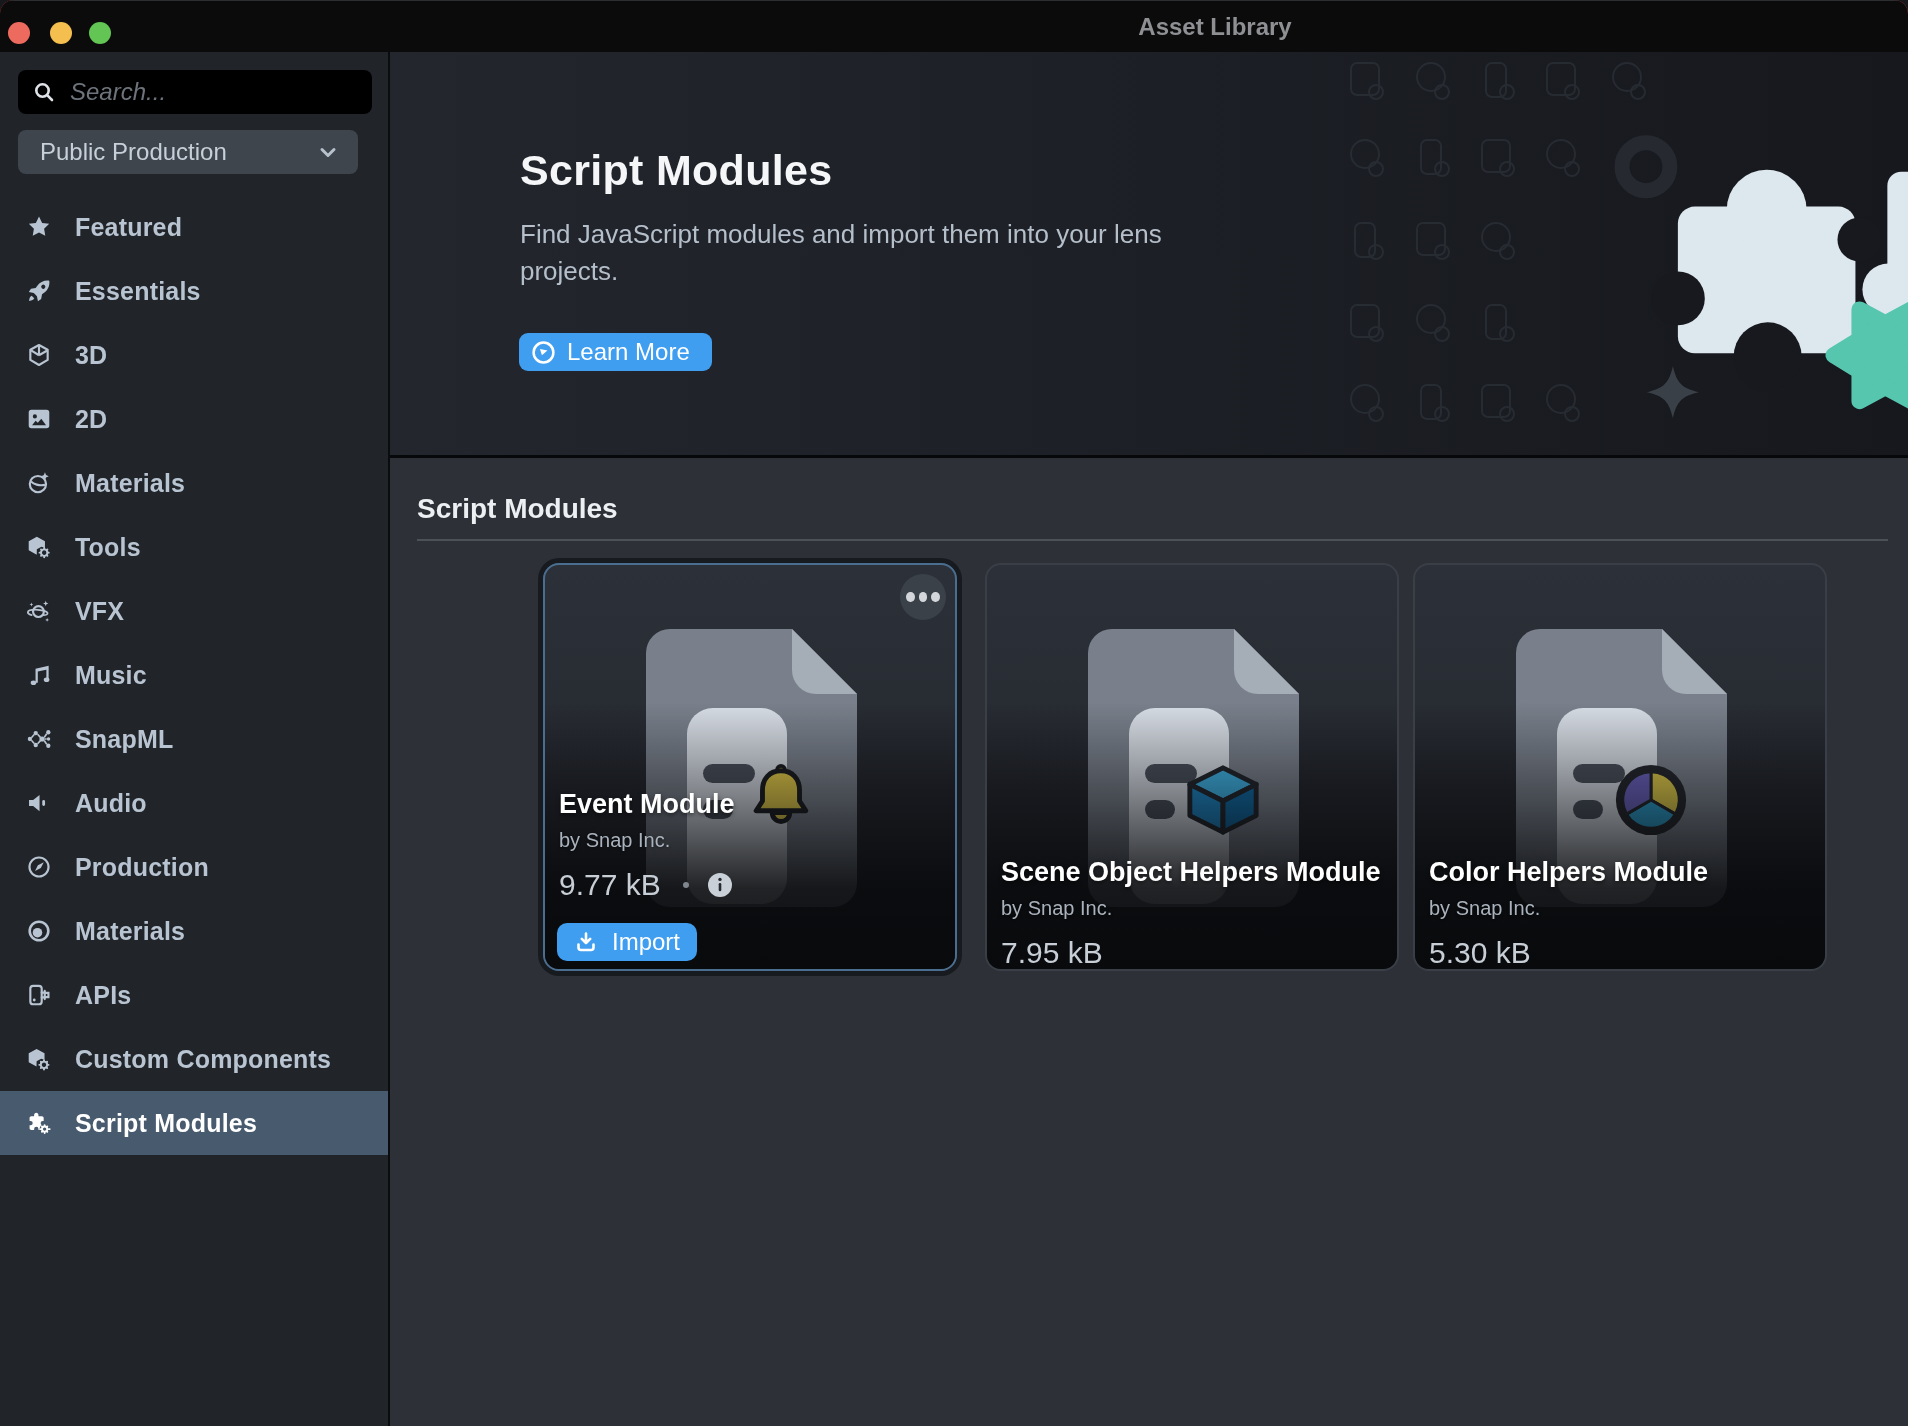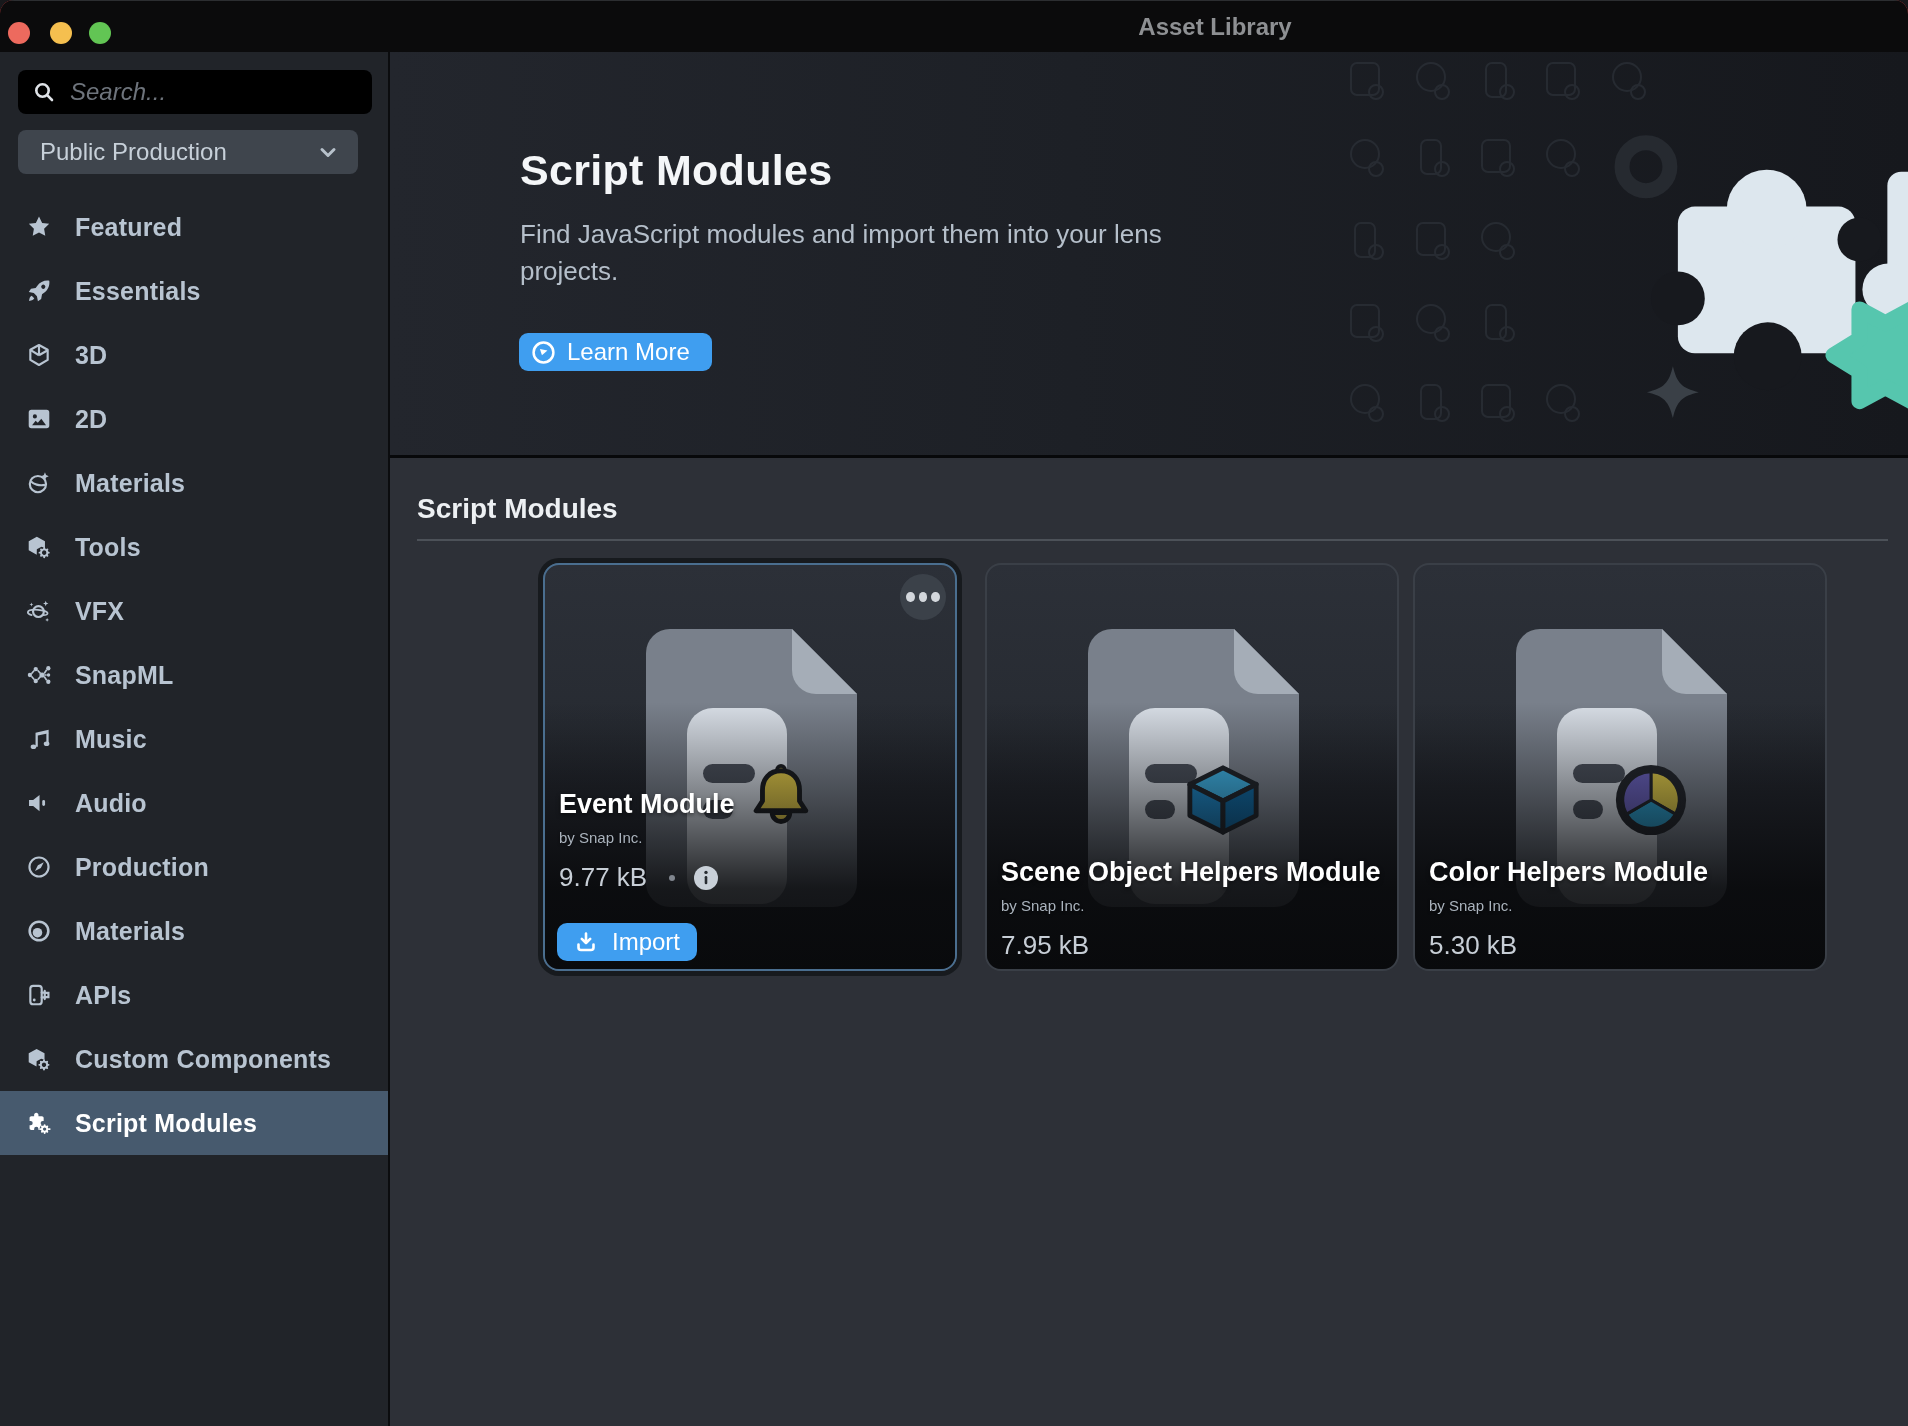--- a/index.html
+++ b/index.html
@@ -61,23 +61,23 @@
   .card.selected{border-color:#4a6e8f;box-shadow:0 0 0 5px #171a1e;padding-left:36px;}
   .card-1{left:153px;}
   .card-2{left:595px;}
   .card-3{left:1023px;}
   .card .file-art{position:absolute;left:101px;top:64px;width:211px;height:278px;}
   .card .badge{position:absolute;left:197px;top:196px;width:78px;height:78px;}
   .card::after{content:"";position:absolute;inset:0;z-index:1;pointer-events:none;
     background:linear-gradient(180deg,rgba(8,9,11,0) 34%,rgba(8,9,11,.45) 58%,rgba(8,9,11,.88) 80%,rgba(8,9,11,.96) 100%);}
   .card-info{position:absolute;left:14px;right:14px;z-index:2;}
   .c-title{color:#fff;font-size:27px;font-weight:700;text-shadow:0 2px 4px rgba(0,0,0,.55);white-space:nowrap;}
-  .c-author{color:#aab3bd;font-size:15px;margin-top:9px;text-shadow:0 1px 3px rgba(0,0,0,.5);}
+  .c-author{color:#aab3bd;font-size:20px;margin-top:9px;text-shadow:0 1px 3px rgba(0,0,0,.5);}
   .c-sizerow{display:flex;align-items:center;margin-top:16px;}
-  .c-size{color:#c7ced6;font-size:26px;}
+  .c-size{color:#c7ced6;font-size:30px;}
   .c-dot{width:6px;height:6px;border-radius:50%;background:#80868e;margin-left:22px;}
   .c-info-ico{margin-left:18px;display:flex;}
   .pos-default{top:292px;}
   .pos-selected{top:224px;}
   .import-btn{position:absolute;left:12px;top:358px;z-index:2;width:140px;height:38px;background:#3f9ef0;border:0;
     border-radius:10px;display:flex;align-items:center;justify-content:center;gap:14px;color:#fff;font-size:24px;
     font-weight:500;font-family:"Liberation Sans", sans-serif;}
   .more-btn{position:absolute;left:355px;top:9px;z-index:2;width:46px;height:46px;border-radius:50%;background:#3b4149;
     border:0;display:flex;align-items:center;justify-content:center;gap:4px;}
   .more-btn span{width:10px;height:10px;border-radius:50%;background:#d3d7dc;}
@@ -177,44 +177,44 @@
               <circle cx="11.5" cy="12.5" r="5" stroke-width="2"></circle>
               <path d="M5.2 15.8c-2.3-.6-3.7-1.6-3.5-2.7.3-1.6 4.4-2.5 9.3-2.2 4.9.3 9.2 1.8 8.9 3.4-.1.9-1.7 1.5-3.9 1.6" stroke-width="1.6" stroke-linecap="round"></path>
               <path fill="currentColor" stroke="none" d="M18.2 2.6l.7 1.8 1.8.7-1.8.7-.7 1.8-.7-1.8-1.8-.7 1.8-.7zM5 4.2l.5 1.3 1.3.5-1.3.5L5 7.8l-.5-1.3-1.3-.5 1.3-.5zM19.5 18.5l.5 1.2 1.2.5-1.2.5-.5 1.2-.5-1.2-1.2-.5 1.2-.5z"></path>
             </svg>
           </span>
         <span class="nlabel">VFX</span>
       </div>
       <div class="nav-item">
         <span class="nico">
             <svg width="26" height="26" viewBox="0 0 24 24" fill="currentColor">
+              <path d="M8.8 6.2L20.9 3.5v3.1L10.9 8.8V19.2H8.8z"></path>
+              <path d="M18.8 6.3h2.1v10h-2.1z"></path>
+              <ellipse cx="6.9" cy="19.2" rx="2.6" ry="2.1"></ellipse>
+              <ellipse cx="19" cy="16.3" rx="2.6" ry="2.1"></ellipse>
+            </svg>
+          </span>
+        <span class="nlabel">Music</span>
+      </div>
+      <div class="nav-item">
+        <span class="nico">
+            <svg width="26" height="26" viewBox="0 0 24 24" fill="currentColor">
               <circle cx="3.6" cy="12" r="2"></circle>
               <circle cx="9" cy="6.5" r="2"></circle>
               <circle cx="9" cy="17.5" r="2"></circle>
               <circle cx="14.8" cy="12" r="2.4"></circle>
               <circle cx="20.6" cy="5.8" r="2"></circle>
               <circle cx="20.8" cy="12" r="1.6"></circle>
               <circle cx="20.6" cy="18.2" r="2"></circle>
               <g stroke="currentColor" stroke-width="1.5" fill="none">
                 <path d="M5 10.8l2.6-3M5 13.2l2.6 3M10.7 7.6l2.6 2.9M10.7 16.4l2.6-2.9M16.8 10.6l2.3-3.4M17.2 12h1.9M16.8 13.4l2.3 3.4"></path>
               </g>
             </svg>
           </span>
         <span class="nlabel">SnapML</span>
-      </div>
-      <div class="nav-item">
-        <span class="nico">
-            <svg width="26" height="26" viewBox="0 0 24 24" fill="currentColor">
-              <path d="M8.8 6.2L20.9 3.5v3.1L10.9 8.8V19.2H8.8z"></path>
-              <path d="M18.8 6.3h2.1v10h-2.1z"></path>
-              <ellipse cx="6.9" cy="19.2" rx="2.6" ry="2.1"></ellipse>
-              <ellipse cx="19" cy="16.3" rx="2.6" ry="2.1"></ellipse>
-            </svg>
-          </span>
-        <span class="nlabel">Music</span>
       </div>
       <div class="nav-item">
         <span class="nico">
             <svg width="26" height="26" viewBox="0 0 24 24" fill="currentColor">
               <path d="M2.8 9.3h3.8L12.5 4.5v15L6.6 14.7H2.8z"></path>
               <rect x="15" y="9.3" width="2.6" height="5.4" rx="1.3"></rect>
             </svg>
           </span>
         <span class="nlabel">Audio</span>
       </div>

